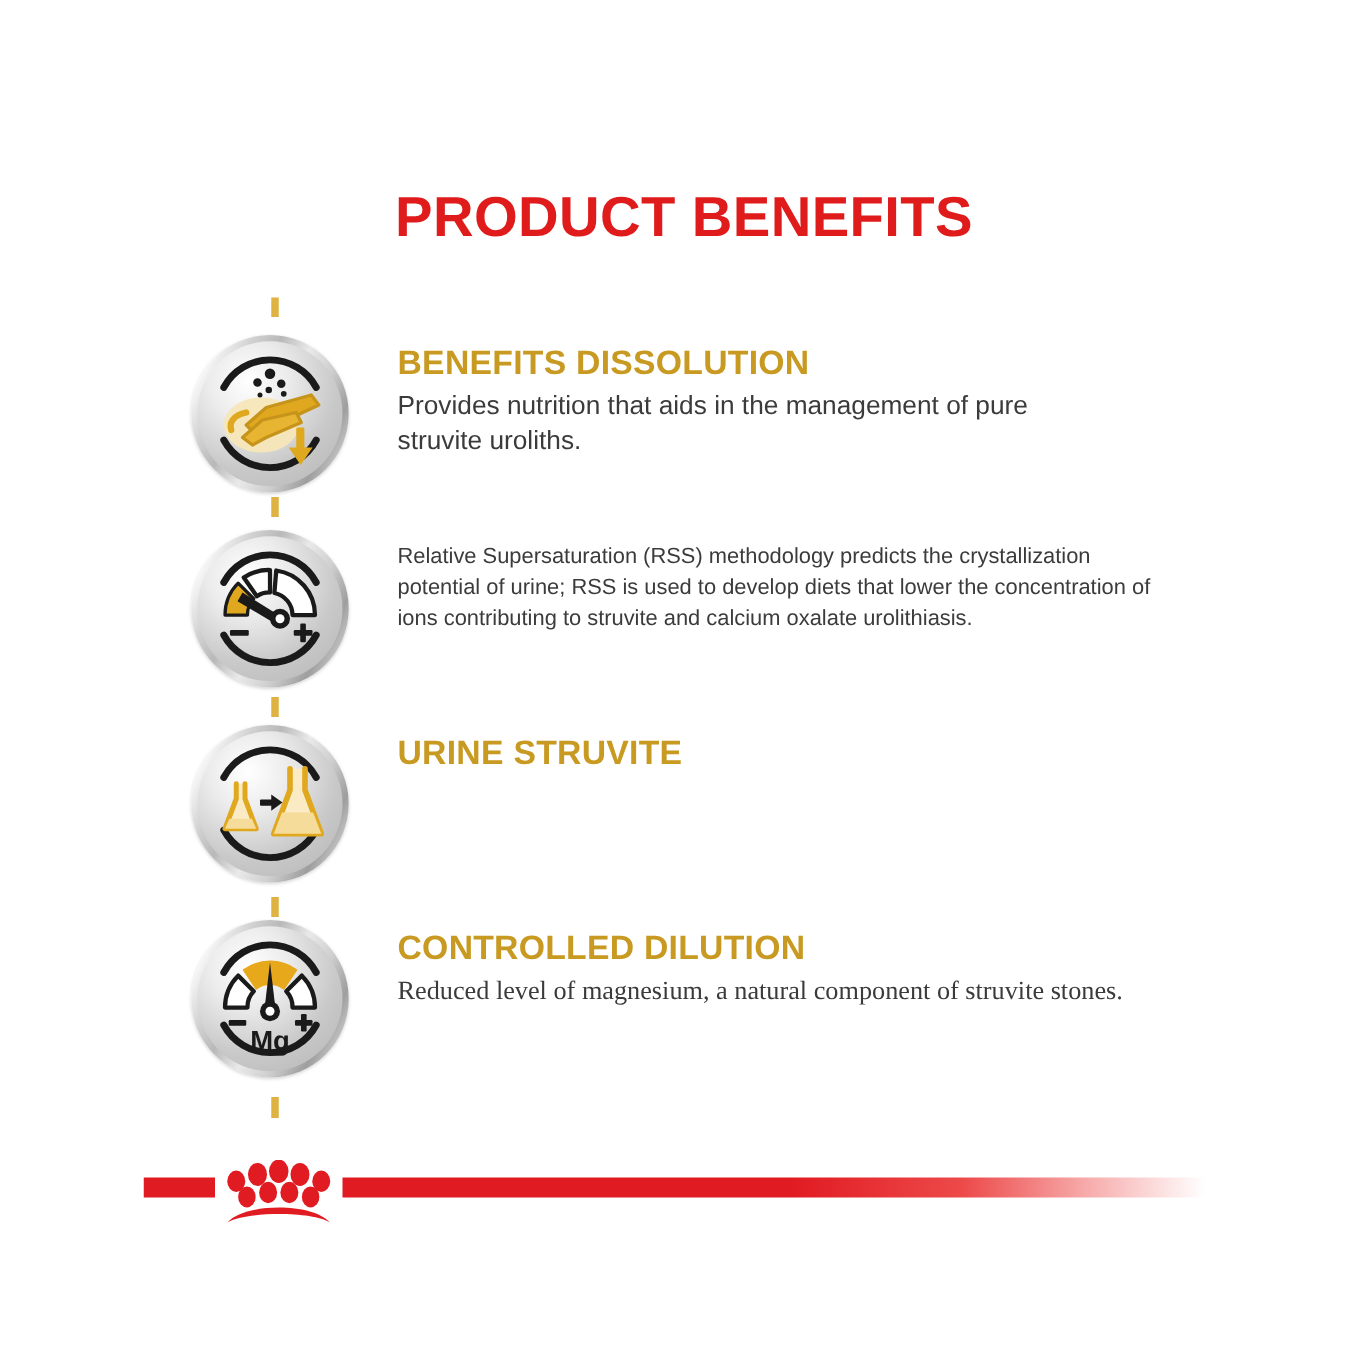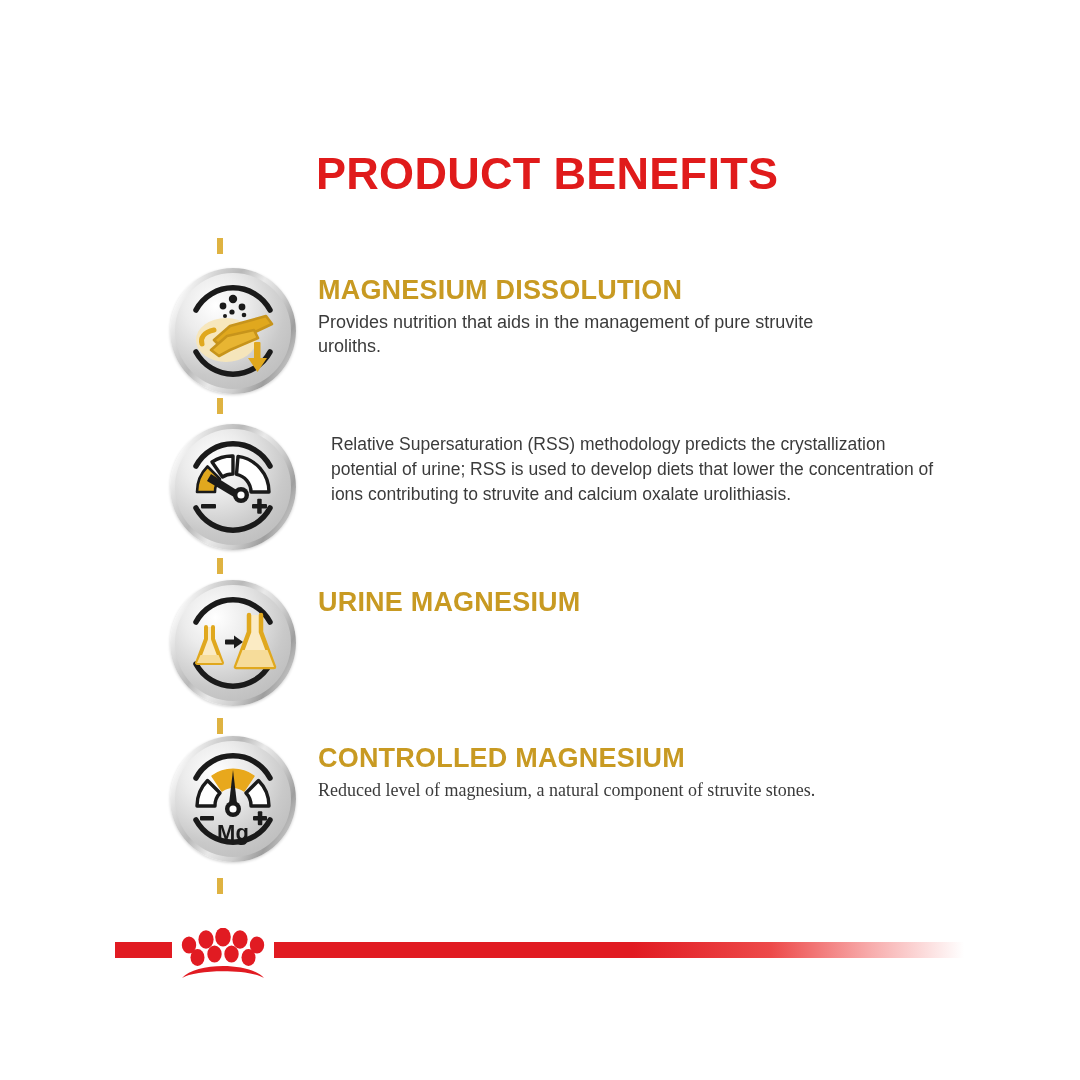--- a/index.html
+++ b/index.html
@@ -46,21 +46,21 @@
   }
 
   
   .row {
     position: absolute;
     left: 0;
     width: 1080px;
   }
   .icon-wrap {
     position: absolute;
-    left: 170px;
+    left: 153px;
     width: 126px;
     height: 126px;
   }
   .icon-disc {
     position: absolute;
     inset: 0;
     border-radius: 50%;
     background:
       linear-gradient(118deg,
         #f3f3f3 0%,
@@ -98,21 +98,21 @@
     font-weight: bold;
     font-size: 27px;
     letter-spacing: 0.2px;
     line-height: 1.1;
     margin: 0 0 5px 0;
     font-family: "Liberation Sans", sans-serif;
     white-space: nowrap;
   }
   .benefit-body {
     color: #3B3B3B;
-    font-size: 18px;
+    font-size: 21px;
     line-height: 1.33;
     margin: 0;
     font-family: "Liberation Sans", sans-serif;
   }
   .benefit-body.small {
     font-size: 17.5px;
     line-height: 1.42;
   }
 
   
@@ -184,21 +184,21 @@
         </g>
         <path d="M 44 62 C 34 64 30 70 32 76" fill="none" stroke="#E0A81E" stroke-width="5" stroke-linecap="round"></path>
 
         <g fill="#E0A81E">
           <rect x="84" y="74" width="6.5" height="18" rx="1"></rect>
           <polygon points="78,90 97,90 87.5,104"></polygon>
         </g>
       </svg>
     </div>
     <div class="text-col" style="top:8px;">
-      <p class="benefit-head">MAGNESIUM DISSOLUTION</p>
+      <p class="benefit-head">BENEFITS DISSOLUTION</p>
       <p class="benefit-body" style="max-width:560px;">Provides nutrition that aids in the management of pure struvite uroliths.</p>
     </div>
   </div>
 
   <div class="row" style="top:424px;">
     <div class="icon-wrap">
       <div class="icon-disc"></div>
       <svg class="icon-svg" viewBox="0 0 126 126">
         <path d="M 26 42 A 42 42 0 0 1 100 42" fill="none" stroke="#1A1A1A" stroke-width="5.5" stroke-linecap="round"></path>
         <path d="M 26 84 A 42 42 0 0 0 100 84" fill="none" stroke="#1A1A1A" stroke-width="5.5" stroke-linecap="round"></path>
@@ -212,21 +212,21 @@
         <circle cx="71" cy="71" r="3.6" fill="#FFFFFF"></circle>
 
         <rect x="31" y="80" width="15" height="4.5" rx="1" fill="#1A1A1A"></rect>
         <g fill="#1A1A1A">
           <rect x="82" y="80" width="15" height="4.5" rx="1"></rect>
           <rect x="87.2" y="74.8" width="4.5" height="15" rx="1"></rect>
         </g>
       </svg>
     </div>
     <div class="text-col" style="top:8px;">
-      <p class="benefit-body small" style="max-width:625px;margin-left:13px;">Relative Supersaturation (RSS) methodology predicts the crystallization potential of urine; RSS is used to develop diets that lower the concentration of ions contributing to struvite and calcium oxalate urolithiasis.</p>
+      <p class="benefit-body small" style="max-width:625px;">Relative Supersaturation (RSS) methodology predicts the crystallization potential of urine; RSS is used to develop diets that lower the concentration of ions contributing to struvite and calcium oxalate urolithiasis.</p>
     </div>
   </div>
 
   <div class="row" style="top:580px;">
     <div class="icon-wrap">
       <div class="icon-disc"></div>
       <svg class="icon-svg" viewBox="0 0 126 126">
         <path d="M 26 42 A 42 42 0 0 1 100 42" fill="none" stroke="#1A1A1A" stroke-width="5.5" stroke-linecap="round"></path>
         <path d="M 26 84 A 42 42 0 0 0 100 84" fill="none" stroke="#1A1A1A" stroke-width="5.5" stroke-linecap="round"></path>
 
@@ -236,21 +236,21 @@
         <g fill="#1A1A1A">
           <rect x="55" y="59.5" width="11" height="5" rx="0.8"></rect>
           <polygon points="64,55.5 64,68.5 73,62"></polygon>
         </g>
 
         <path d="M 79 35 L 79 52 L 66 87 L 104 87 L 91 52 L 91 35" fill="#FBEBC4" stroke="#E0A81E" stroke-width="4.5" stroke-linejoin="round" stroke-linecap="round"></path>
         <path d="M 72.5 70 L 97.5 70 L 104 87 L 66 87 Z" fill="#F6DC9A"></path>
       </svg>
     </div>
     <div class="text-col" style="top:8px;">
-      <p class="benefit-head">URINE MAGNESIUM</p>
+      <p class="benefit-head">URINE STRUVITE</p>
     </div>
   </div>
 
   <div class="row" style="top:736px;">
     <div class="icon-wrap">
       <div class="icon-disc"></div>
       <svg class="icon-svg" viewBox="0 0 126 126">
         <path d="M 26 42 A 42 42 0 0 1 100 42" fill="none" stroke="#1A1A1A" stroke-width="5.5" stroke-linecap="round"></path>
         <path d="M 26 84 A 42 42 0 0 0 100 84" fill="none" stroke="#1A1A1A" stroke-width="5.5" stroke-linecap="round"></path>
 
@@ -267,21 +267,21 @@
         <rect x="30" y="80" width="14" height="4.5" rx="1" fill="#1A1A1A"></rect>
         <g fill="#1A1A1A">
           <rect x="83" y="80" width="14" height="4.5" rx="1"></rect>
           <rect x="87.8" y="75.2" width="4.5" height="14" rx="1"></rect>
         </g>
 
         <text x="63" y="104" font-family="Liberation Sans, sans-serif" font-size="22" font-weight="bold" fill="#1A1A1A" text-anchor="middle">Mg</text>
       </svg>
     </div>
     <div class="text-col" style="top:8px;">
-      <p class="benefit-head">CONTROLLED MAGNESIUM</p>
+      <p class="benefit-head">CONTROLLED DILUTION</p>
       <p class="benefit-body" style="max-width:600px;font-family:Liberation Serif, serif;">Reduced level of magnesium, a natural component of struvite stones.</p>
     </div>
   </div>
 
   <div id="footer">
     <div id="bar-left"></div>
     <div id="bar-right"></div>
     <svg id="crown" viewBox="0 0 102 52">
       <g fill="#E11B22">
 

